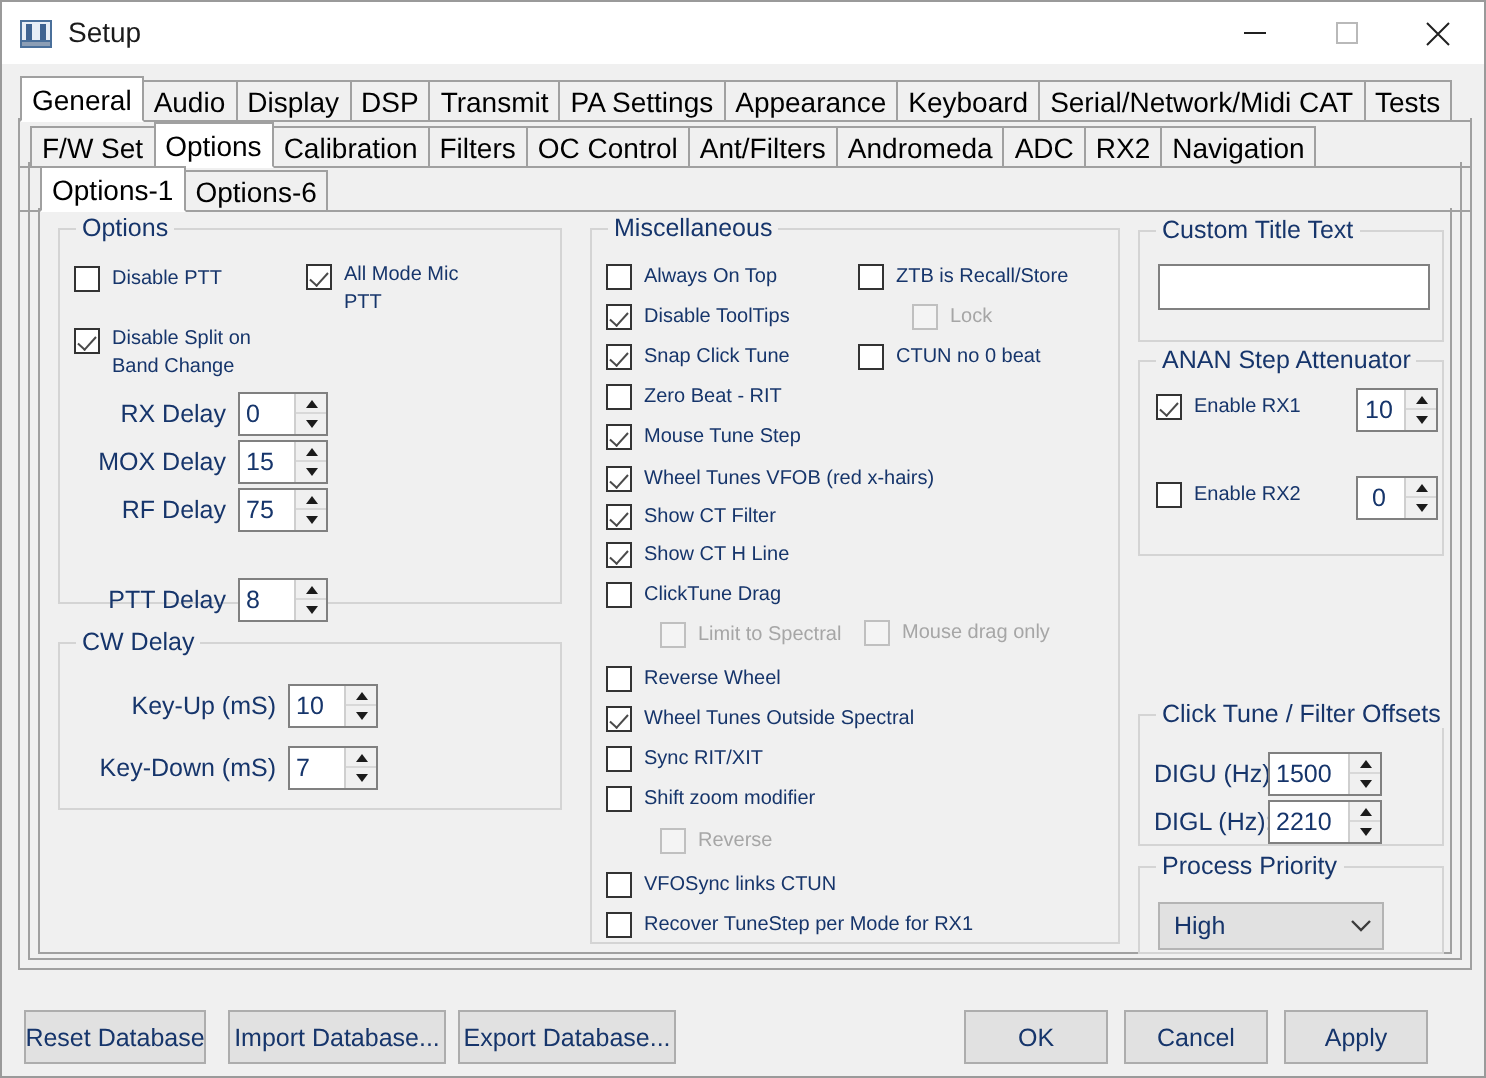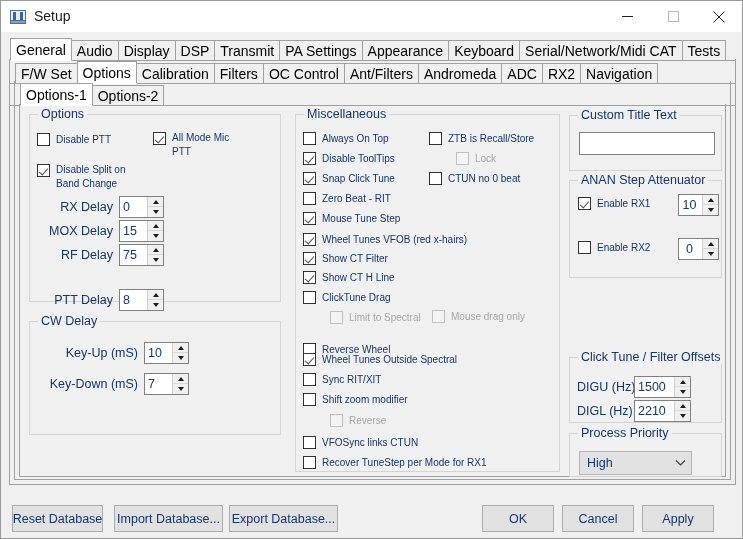--- a/index.html
+++ b/index.html
@@ -334,21 +334,21 @@
       <div class="tab">Ant/Filters</div>
       <div class="tab">Andromeda</div>
       <div class="tab">ADC</div>
       <div class="tab">RX2</div>
       <div class="tab">Navigation</div>
     </div>
 
   <div class="tabrow row3" id="tabrow3">
     <div class="rule"></div>
   <div class="tab active">Options-1</div>
-      <div class="tab">Options-2</div>
+      <div class="tab">Options-6</div>
     </div>
 
   <div class="group" id="grp-options" style="left:28px; top:113px; width:252px; height:188px;">
     <div class="glabel">Options</div>
   </div>
 
   <div class="cb" id="cb-disable-ptt" style="left:36px; top:131px;">
     <span class="box"></span>
     <span class="lbl">Disable PTT</span>
   </div>
@@ -397,21 +397,21 @@
       <div class="lab right" style="left: 34px; width: 78px; top: 292px;">PTT Delay</div>
       <div class="spin" style="left: 118px; top: 288px; width: 45px;">
         <div class="val">8</div>
         <div class="btns">
           <div class="up"></div>
           <div class="dn"></div>
         </div>
       </div>
     </div>
 
-  <div class="group" id="grp-cw" style="left:28px; top:320px; width:252px; height:114px;">
+  <div class="group" id="grp-cw" style="left:28px; top:320px; width:252px; height:84px;">
     <div class="glabel">CW Delay</div>
   </div>
   <div id="cw-rows">
       <div class="lab right" style="left: 34px; width: 103px; top: 345px;">Key-Up (mS)</div>
       <div class="spin" style="left: 143px; top: 341px; width: 45px;">
         <div class="val">10</div>
         <div class="btns">
           <div class="up"></div>
           <div class="dn"></div>
         </div>
@@ -463,21 +463,21 @@
         <span class="lbl">Show CT H Line</span>
       </div>
       <div class="cb" style="left: 302px; top: 289px;">
         <span class="box"></span>
         <span class="lbl">ClickTune Drag</span>
       </div>
       <div class="cb disabled" style="left: 329px; top: 309px;">
         <span class="box"></span>
         <span class="lbl">Limit to Spectral</span>
       </div>
-      <div class="cb" style="left: 302px; top: 341px;">
+      <div class="cb" style="left: 302px; top: 331px;">
         <span class="box"></span>
         <span class="lbl">Reverse Wheel</span>
       </div>
       <div class="cb checked" style="left: 302px; top: 351px;">
         <span class="box"></span>
         <span class="lbl">Wheel Tunes Outside Spectral</span>
       </div>
       <div class="cb" style="left: 302px; top: 371px;">
         <span class="box"></span>
         <span class="lbl">Sync RIT/XIT</span>

